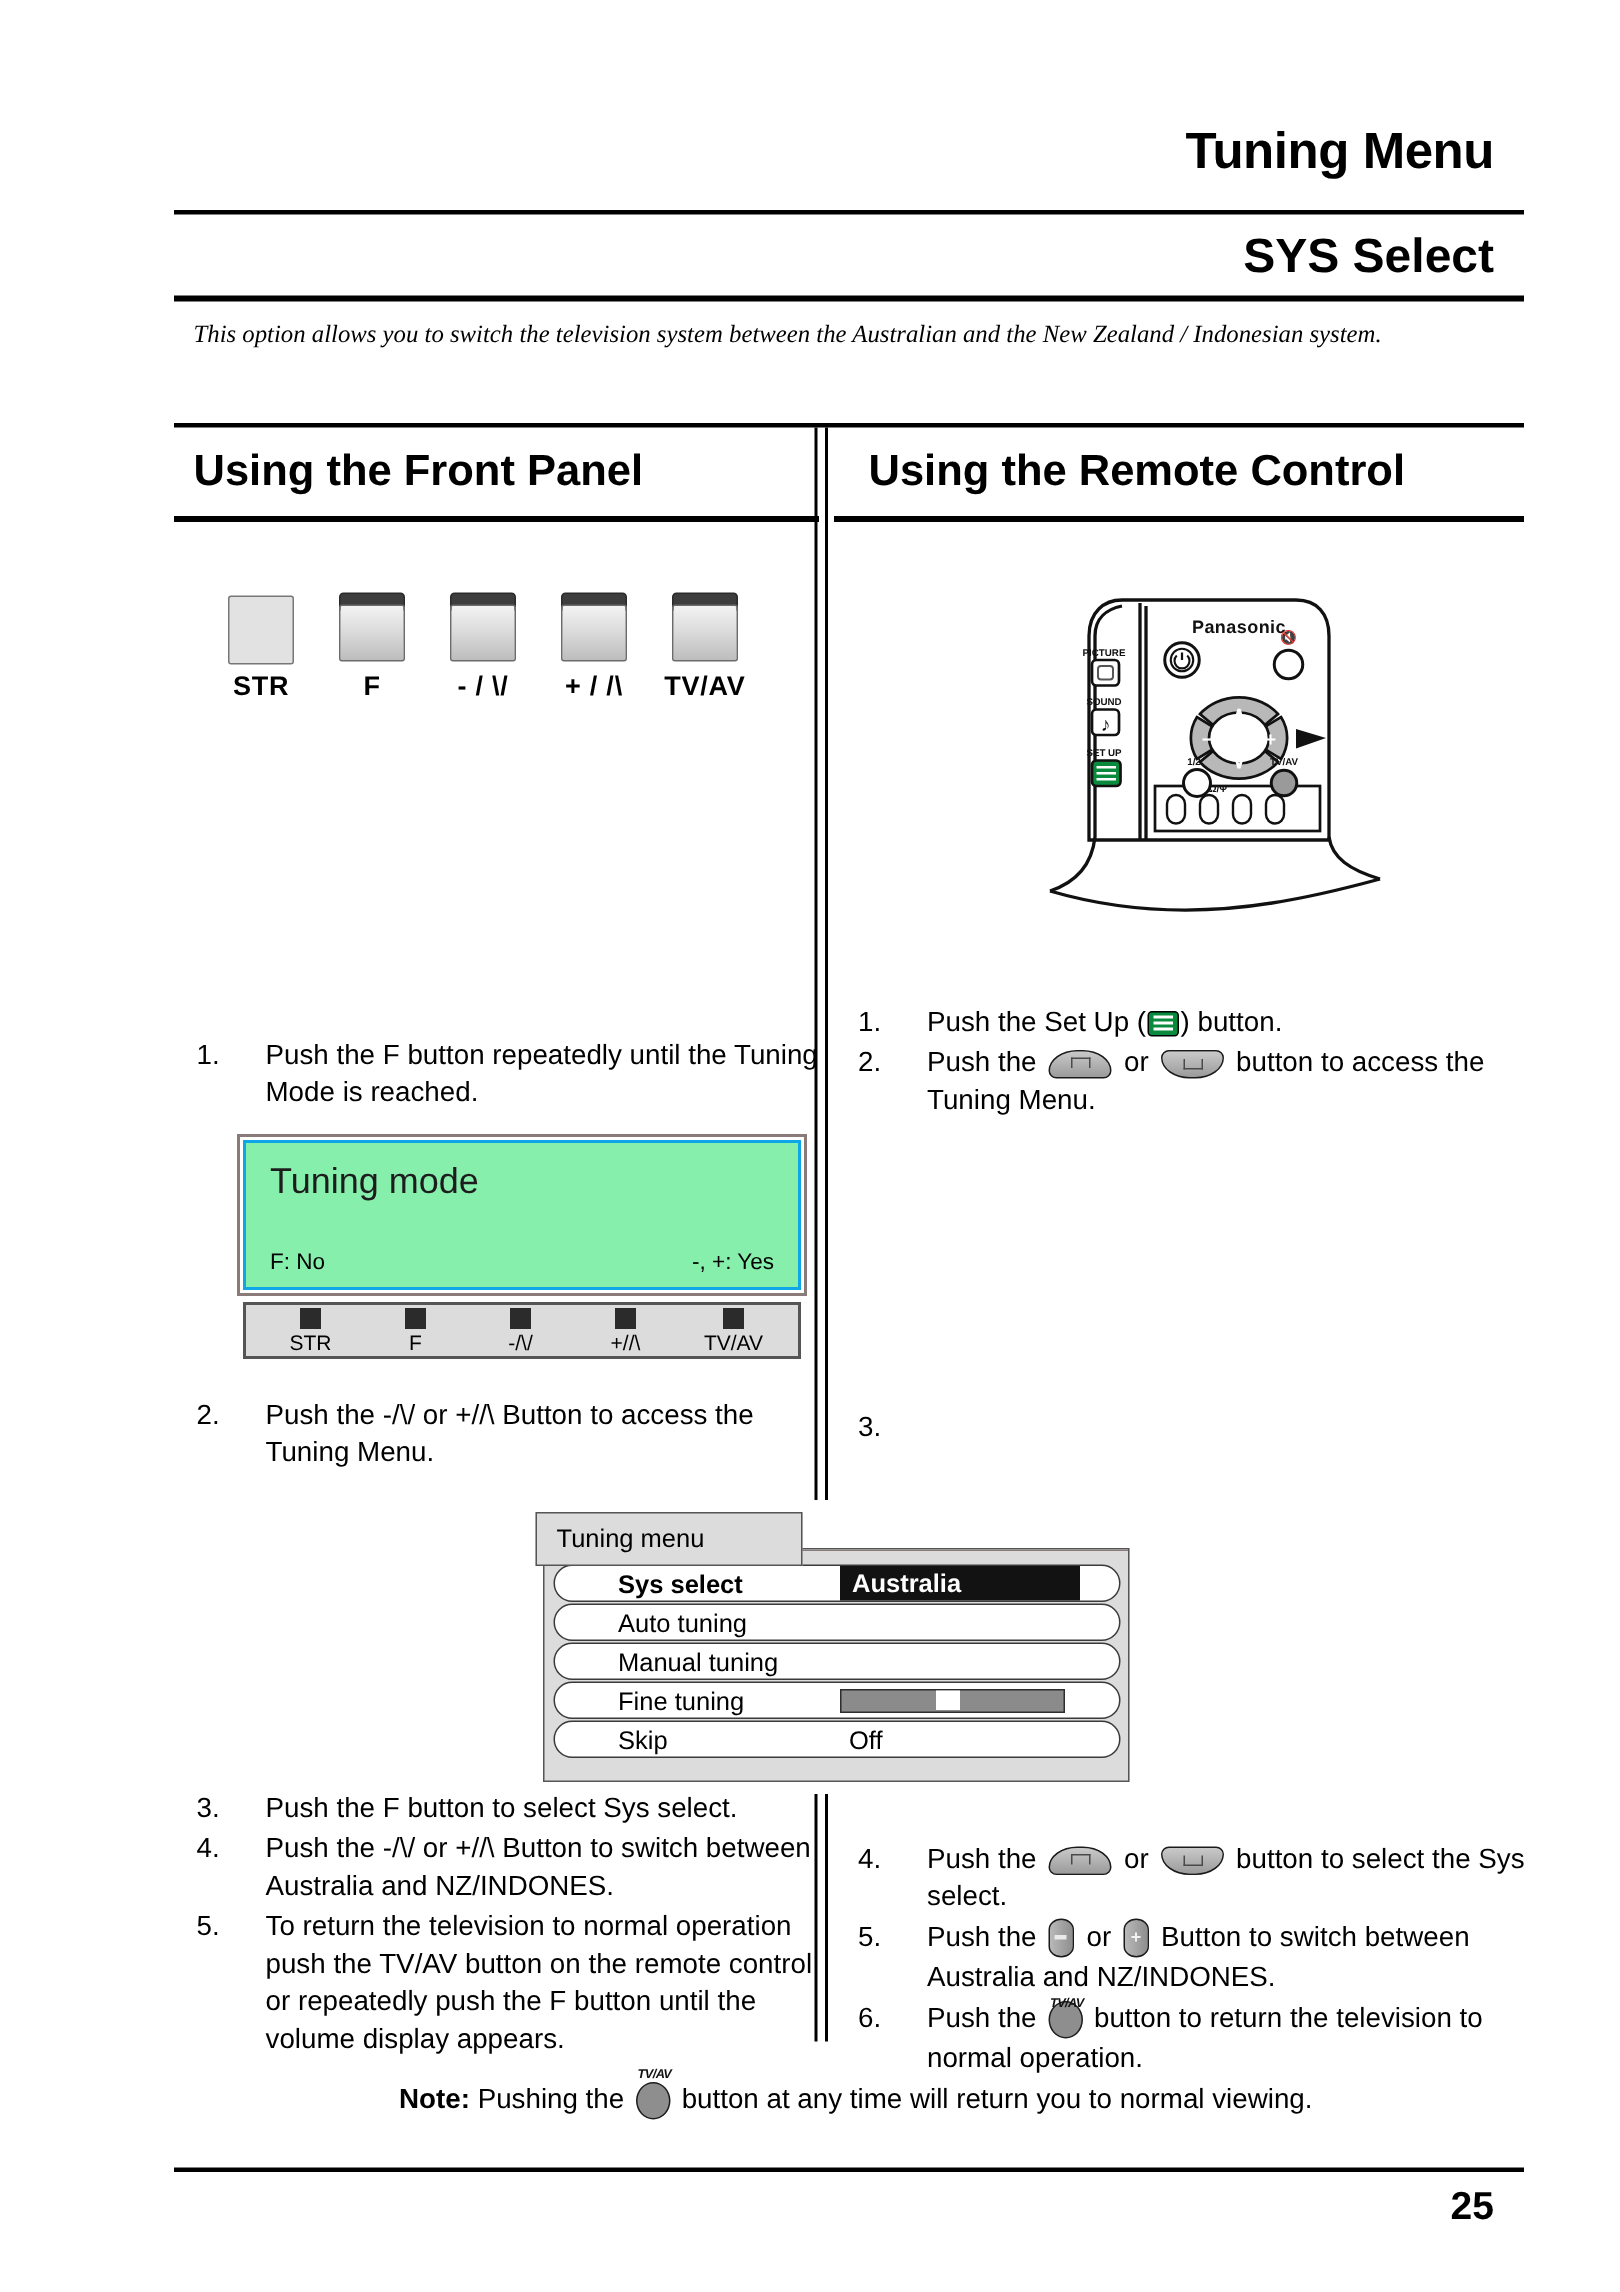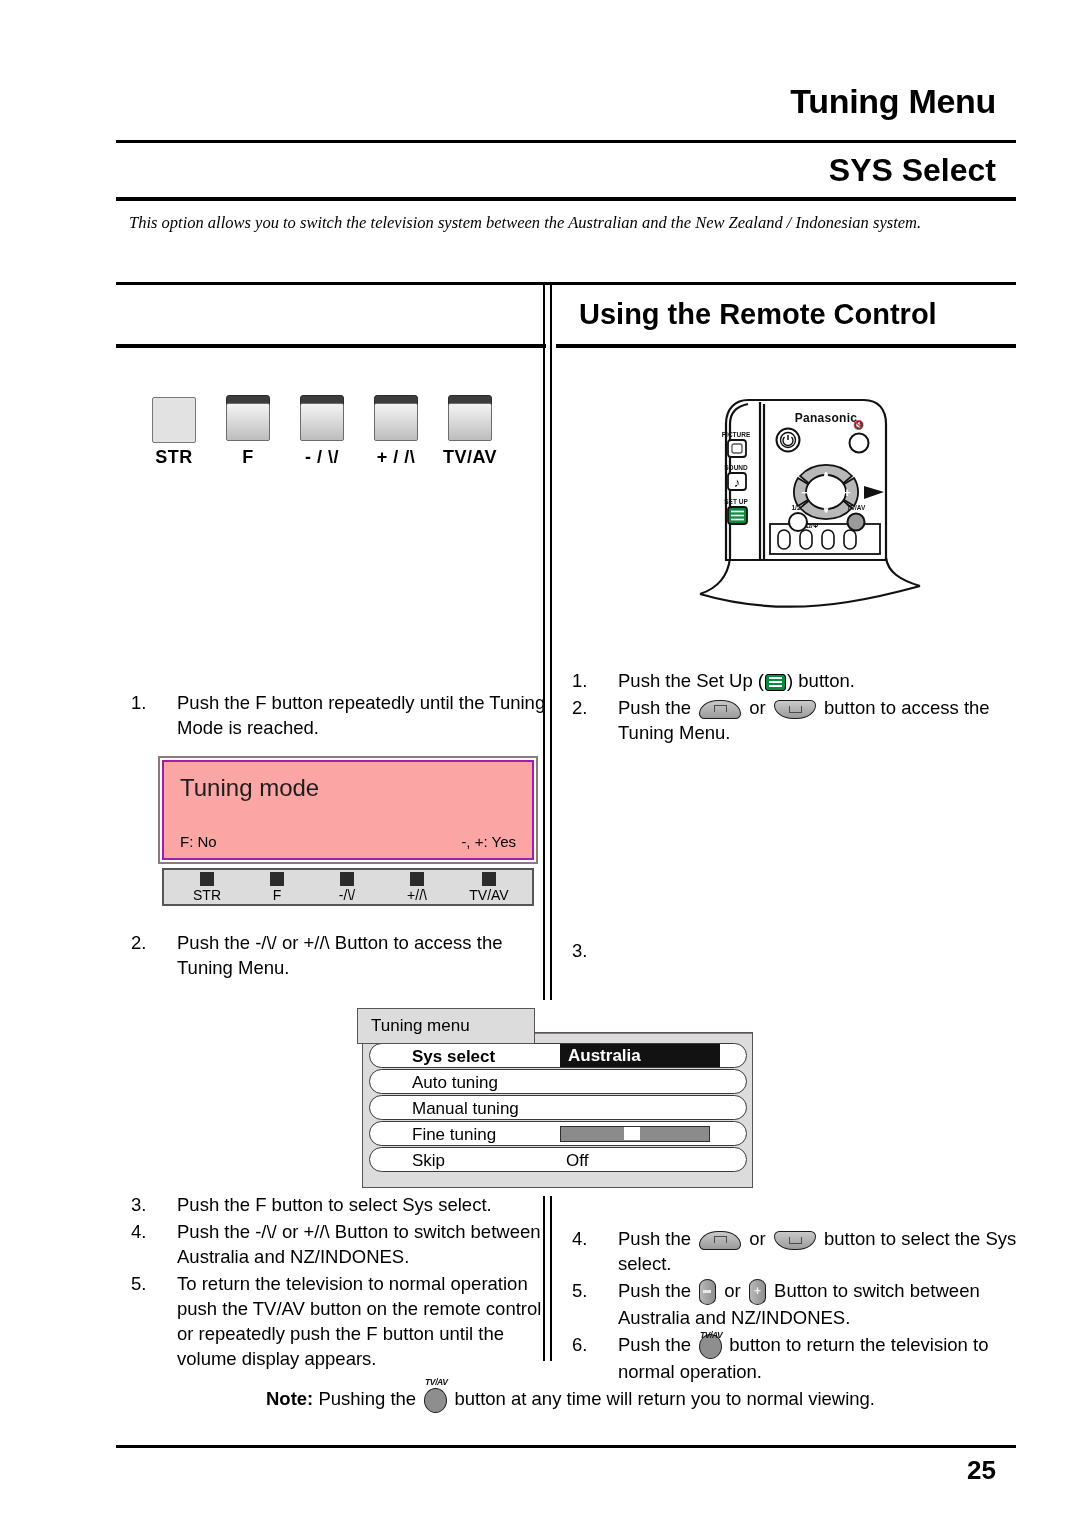--- a/index.html
+++ b/index.html
@@ -129,21 +129,21 @@
     width:21px;height:23px;margin:0 2px 0 3px;
     background:#8e8e8e;border:1.4px solid #1d1d1d;border-radius:50%;
   }
   .ico-tvav .tag{
     position:absolute;left:-2px;top:-12px;width:26px;text-align:center;
     font-size:8.5px;font-weight:bold;font-style:italic;color:#111;letter-spacing:-.4px;
   }
 
   
   .tvscreen{position:absolute;left:146px;top:760px;width:372px;height:100px;
-    background:#fca5a5;border:2px solid #a21caf;box-sizing:border-box;
+    background:#86efac;border:2px solid #0ea5e9;box-sizing:border-box;
     box-shadow:0 0 0 2px #fff,0 0 0 4px #8a7a7a;}
   .tvscreen .ttl{position:absolute;left:16px;top:12px;font-size:24px;color:#1d1d1d;}
   .tvscreen .bl{position:absolute;left:16px;bottom:8px;font-size:15px;}
   .tvscreen .br{position:absolute;right:16px;bottom:8px;font-size:15px;}
   .tvbar{position:absolute;left:146px;top:868px;width:372px;height:38px;
     background:#dcdcdc;border:2px solid #555;box-sizing:border-box;}
   .tvbar .cell{position:absolute;top:2px;width:74px;text-align:center;}
   .tvbar .sq{width:14px;height:14px;background:#2b2b2b;margin:0 auto 1px;}
   .tvbar .lb{font-size:14px;}
 
@@ -183,20 +183,21 @@
 
 <div class="page">
 
   <div class="hdr-title">Tuning Menu</div>
   <div class="rule rule-1"></div>
   <div class="sub-title">SYS Select</div>
   <div class="rule rule-2"></div>
   <div class="intro">This option allows you to switch the television system between the Australian and the New Zealand / Indonesian system.</div>
   <div class="rule rule-3"></div>
 
+  <div class="col-head col-head-left">Using the Front Panel</div>
   <div class="col-head col-head-right">Using the Remote Control</div>
   <div class="rule rule-4"></div>
   <div class="rule rule-5"></div>
 
   <div class="vdiv a vseg-top"></div>
   <div class="vdiv b vseg-top"></div>
   <div class="vdiv a vseg-bot"></div>
   <div class="vdiv b vseg-bot"></div>
 
   <div class="fp">

